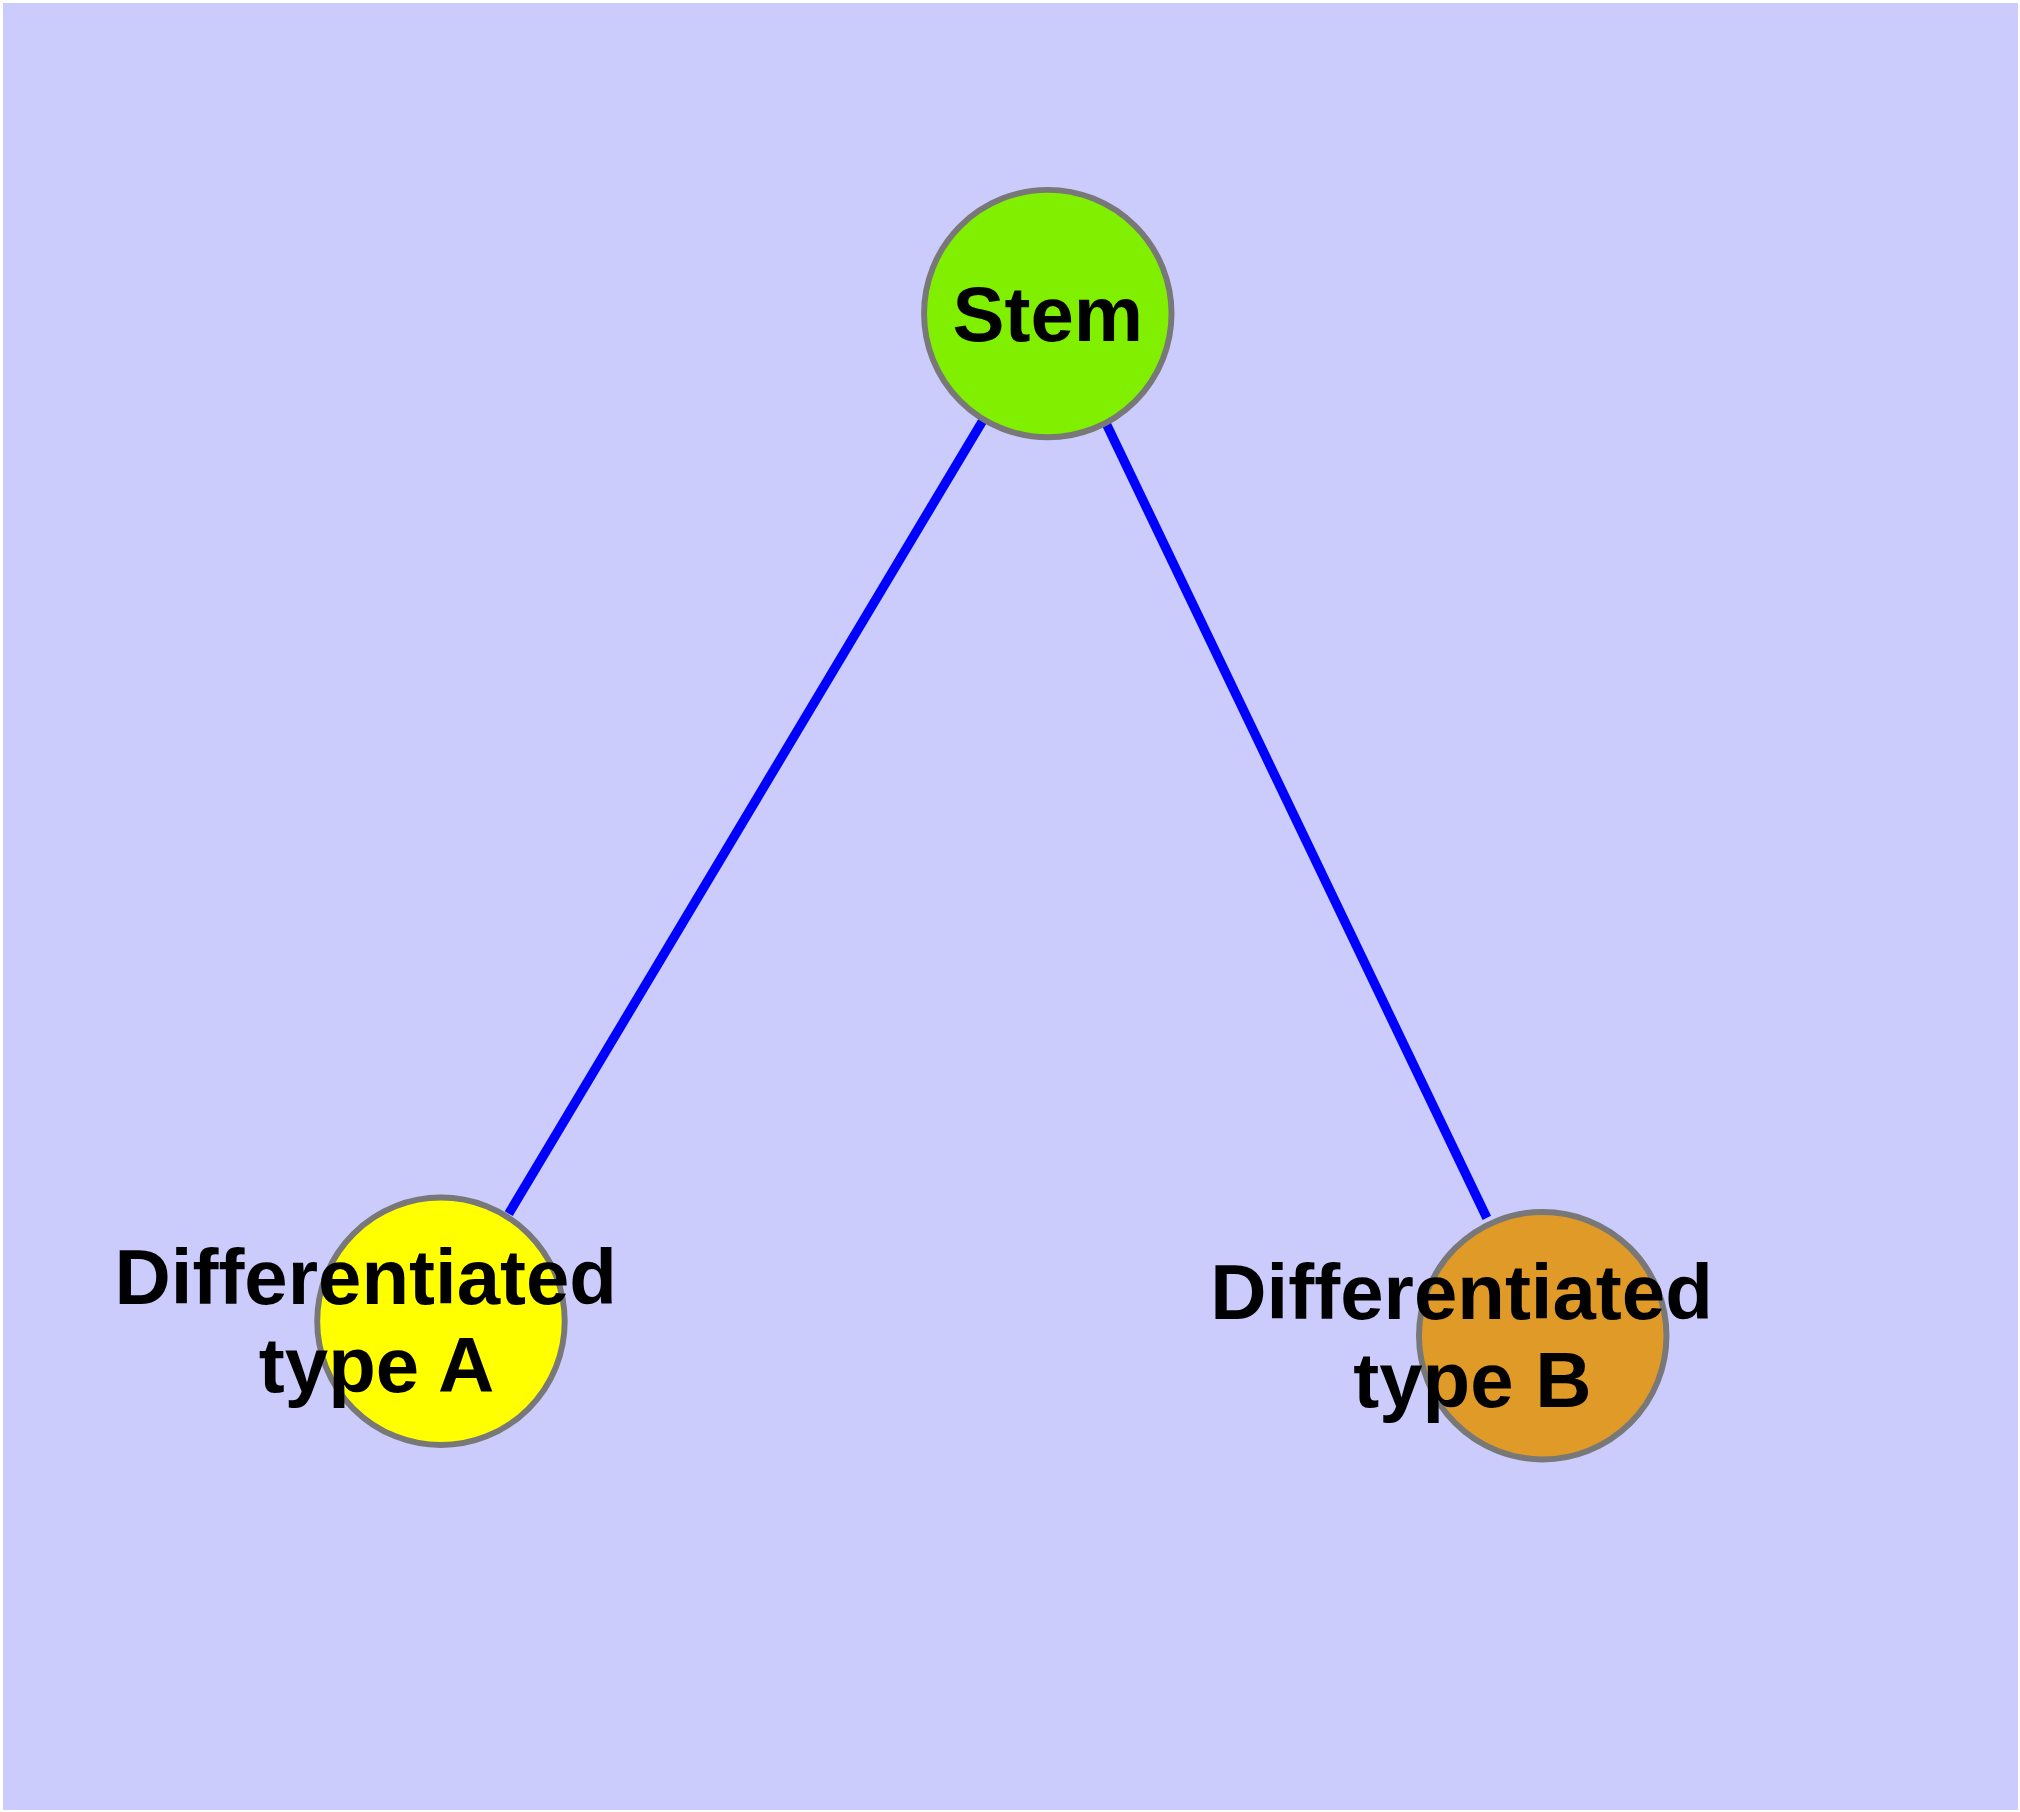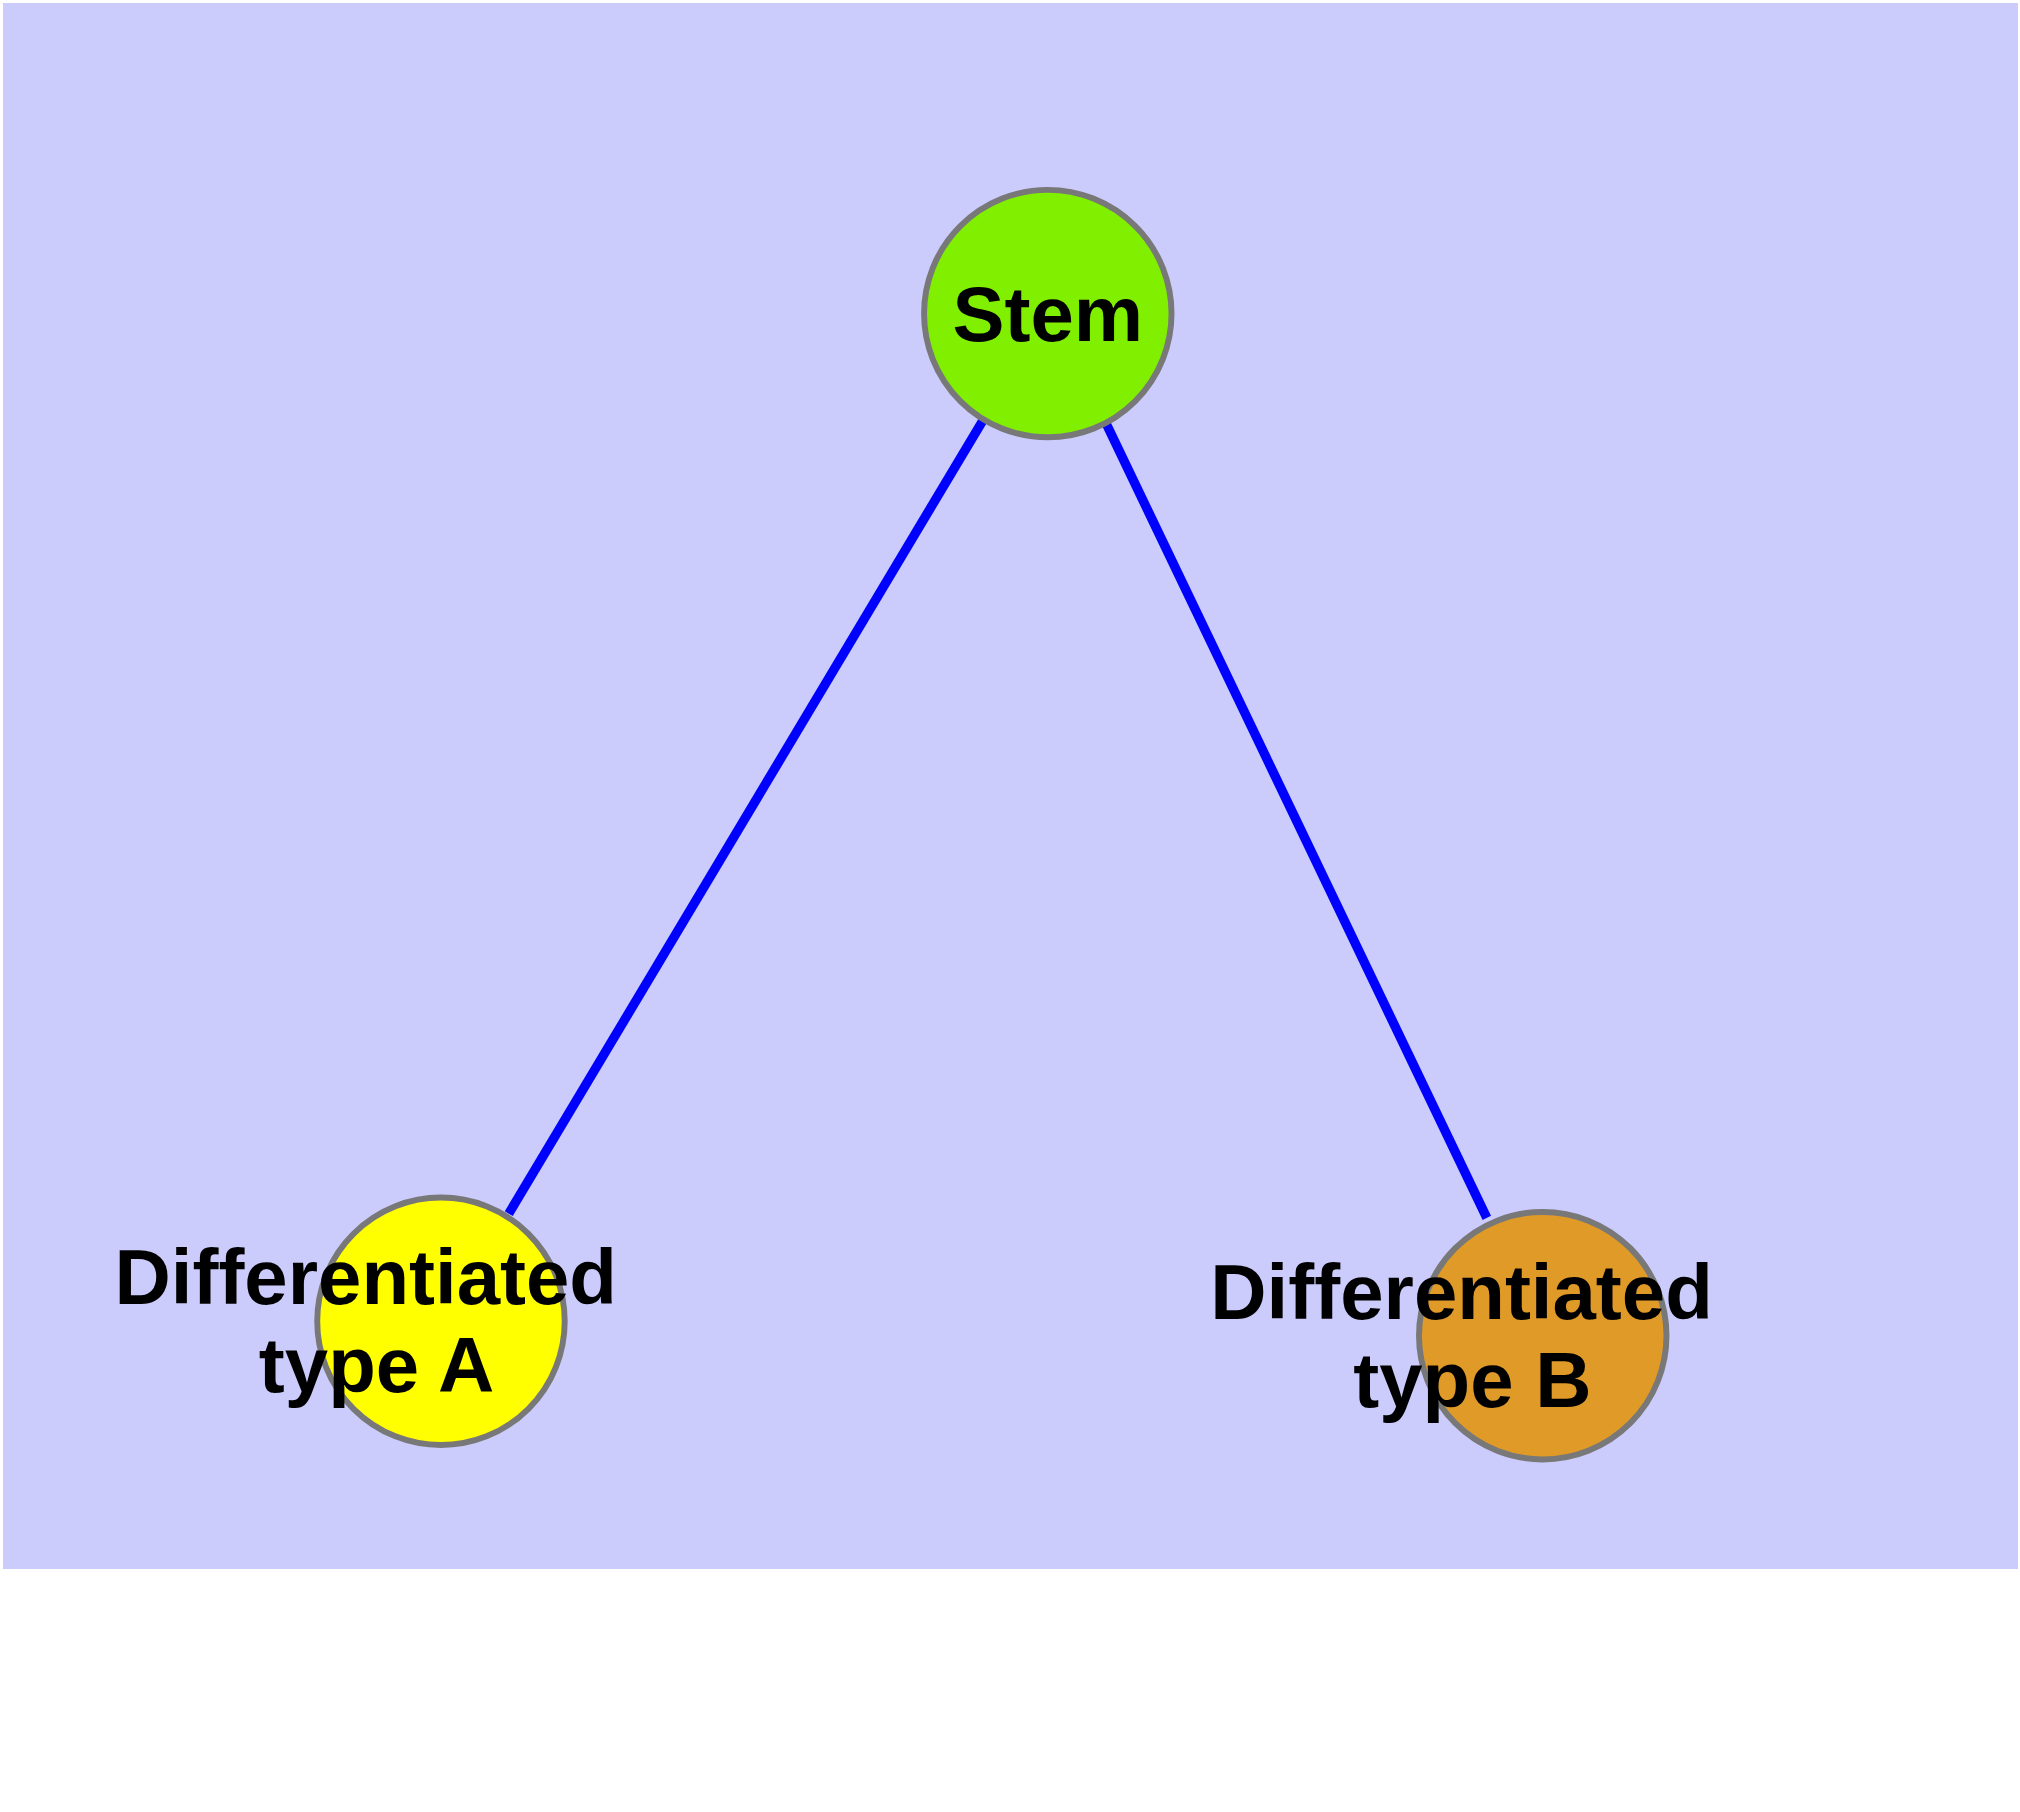--- a/index.html
+++ b/index.html
@@ -4,21 +4,21 @@
 <title>Cell Differentiation Graph</title>
 <style>
   html, body {
     margin: 0;
     padding: 0;
     background: #ffffff;
   }
   #canvas {
     position: relative;
     width: 2021px;
-    height: 1569px;
+    height: 1812px;
     background: #ffffff;
     overflow: hidden;
     font-family: "Liberation Sans", "DejaVu Sans", sans-serif;
   }
   #plot-area {
     position: absolute;
     left: 2.5px;
     top: 2.5px;
     width: 2015px;
     height: 1807px;

